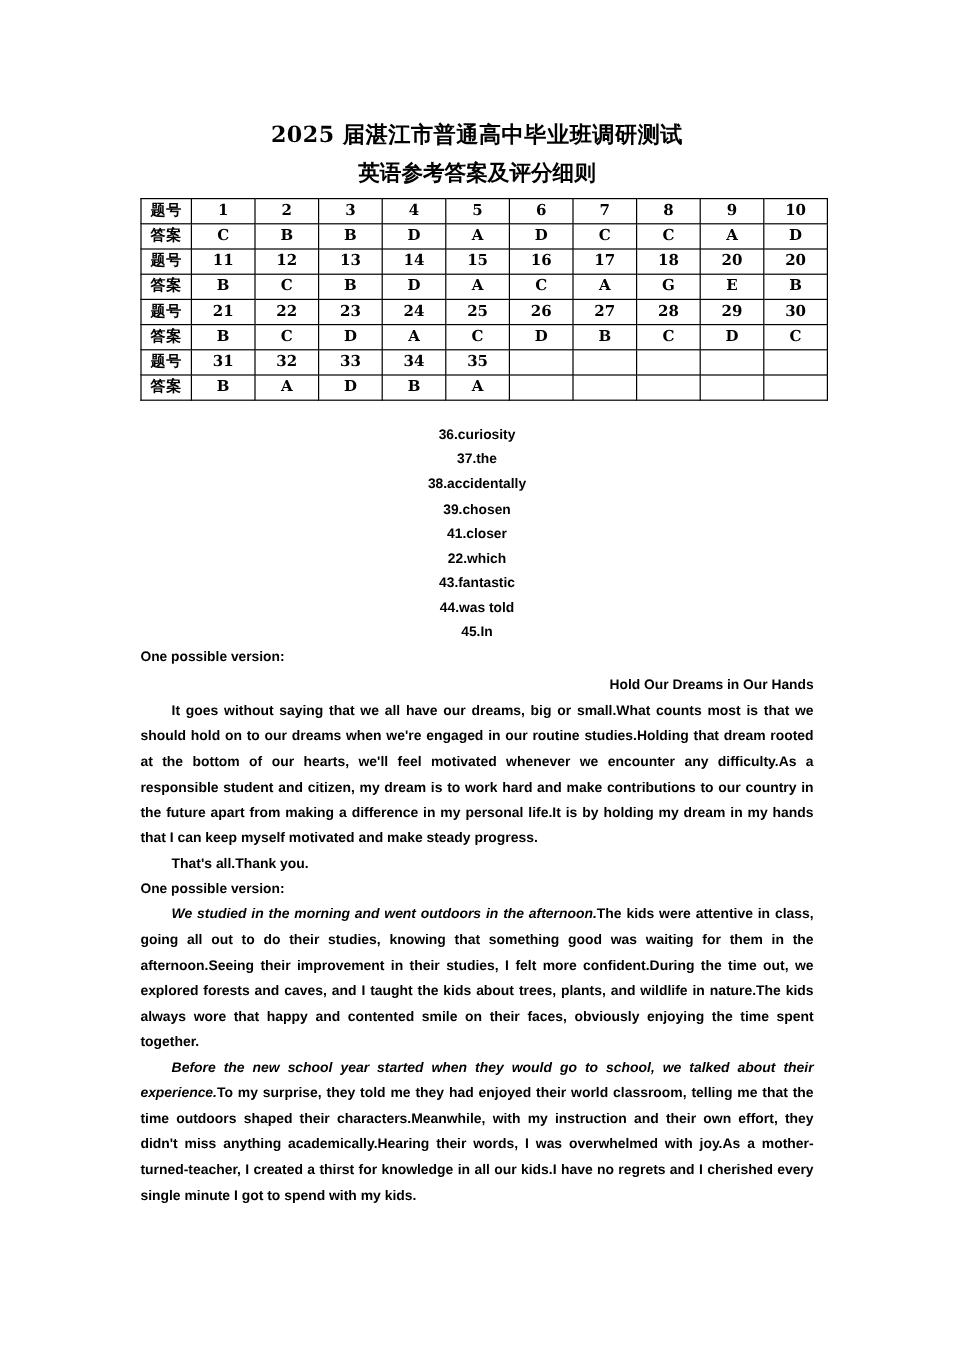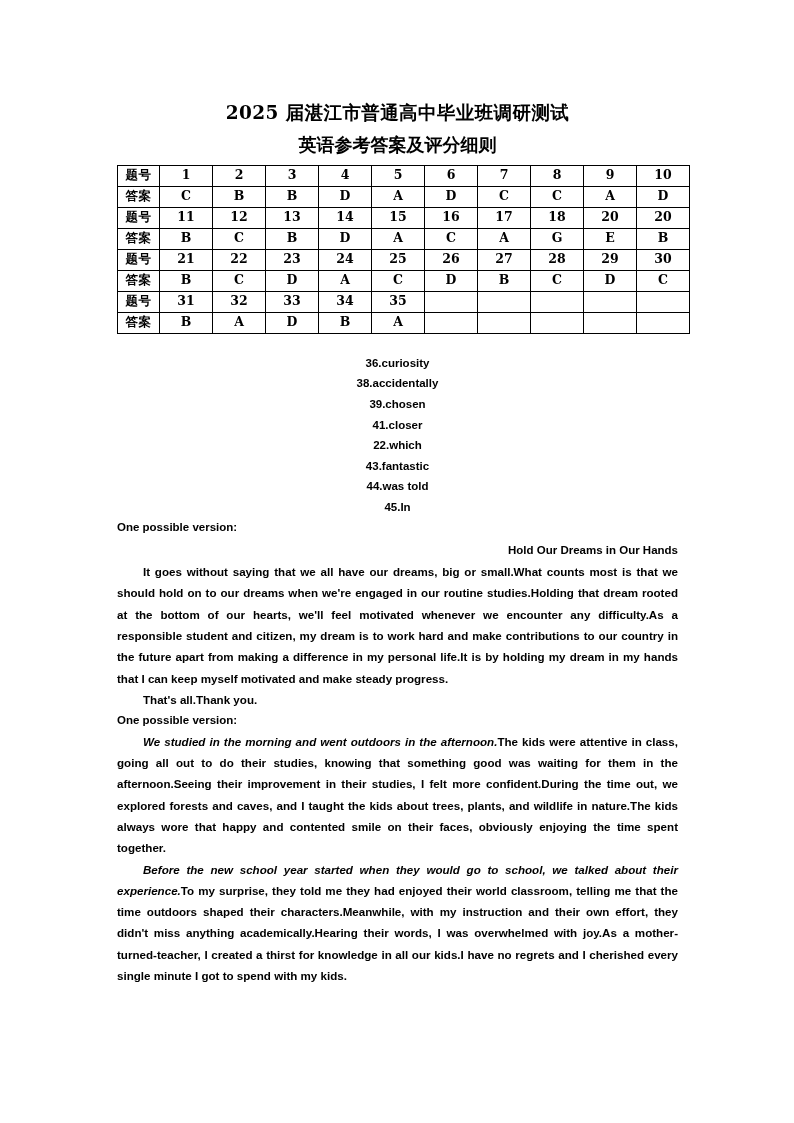--- a/index.html
+++ b/index.html
@@ -240,20 +240,21 @@
           <td class="cell"></td>
           <td class="cell"></td>
           <td class="cell"></td>
           <td class="cell"></td>
         </tr>
       </tbody>
     </table>
 
     <div class="blanks">
       <div class="blank-line">36.curiosity</div>
+      <div class="blank-line">37.the</div>
       <div class="blank-line">38.accidentally</div>
       <div class="blank-line">39.chosen</div>
       <div class="blank-line">41.closer</div>
       <div class="blank-line">22.which</div>
       <div class="blank-line">43.fantastic</div>
       <div class="blank-line">44.was told</div>
       <div class="blank-line">45.In</div>
     </div>
 
     <div class="version-label">One possible version:</div>

